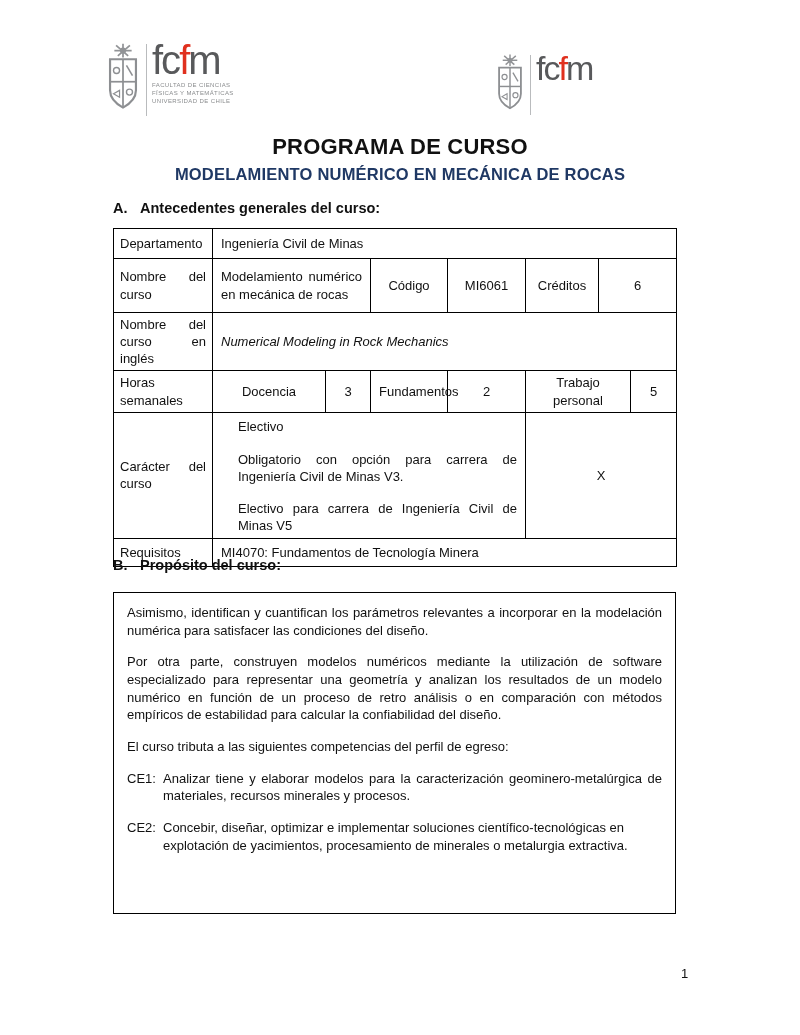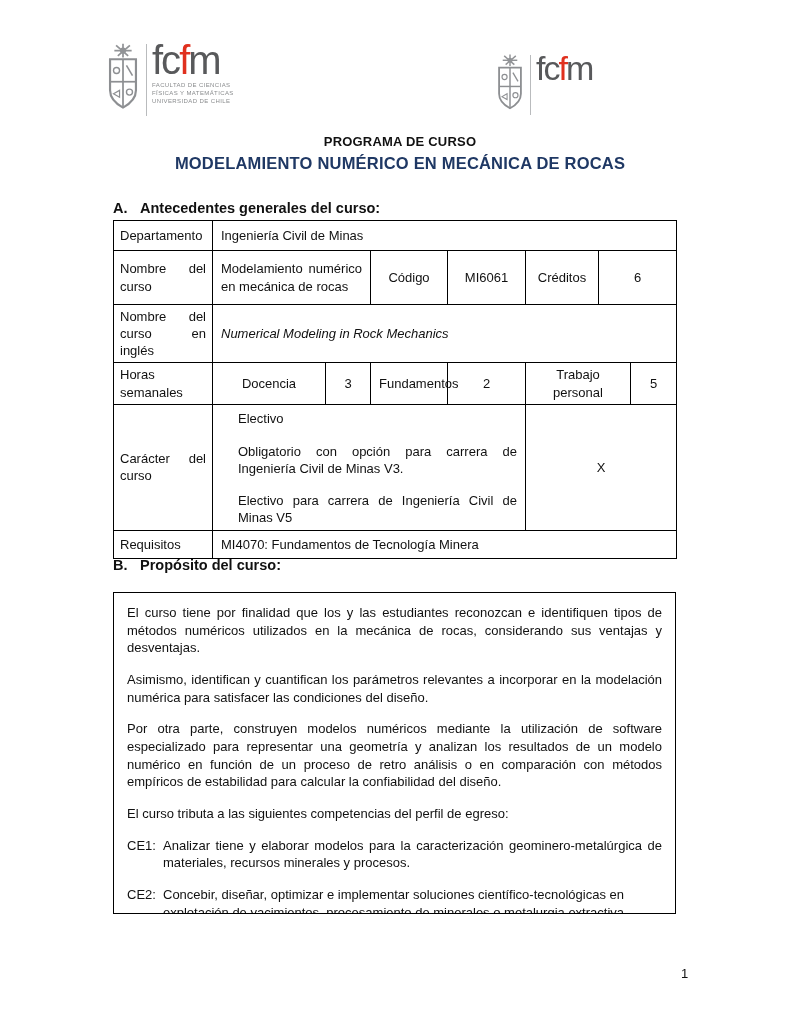--- a/index.html
+++ b/index.html
@@ -18,30 +18,30 @@
   .logo-right .wordmark { font-size:34px; }
   .wordmark .red { color:#E0301E; }
   .logo-caption { color:#8a8c8e; font-size:6px; line-height:1.35; letter-spacing:0.4px; margin-top:3px; white-space:nowrap; }
   .logo-right .logo-caption { font-size:6.6px; margin-top:2px; }
   .program-name { color:#D1281E; font-weight:bold; font-size:11px; white-space:nowrap; margin-bottom:1px; }
   .logo-right .textblock { margin-left:6px; padding-top:6px; }
   .logo-left .stack { display:flex; flex-direction:column; }
 
   
   .doc-title { position:absolute; left:0; top:134px; width:100%; text-align:center; }
-  .doc-title .t1 { font-size:13px; font-weight:bold; color:#111; letter-spacing:0.2px; }
+  .doc-title .t1 { font-size:22px; font-weight:bold; color:#111; letter-spacing:0.2px; }
   .doc-title .t2 { font-size:16.5px; font-weight:bold; color:#1F3864; margin-top:5px; letter-spacing:0.2px; }
 
   .section-heading { position:absolute; left:113px; font-size:14.5px; font-weight:bold; color:#111; }
   .heading-a { top:200px; }
   .heading-b { top:557px; }
   .section-heading .marker { display:inline-block; width:27px; }
 
   
-  .gen-table { position:absolute; left:113px; top:220px; width:563px; border-collapse:collapse; table-layout:fixed;border-radius:8px; }
+  .gen-table { position:absolute; left:113px; top:228px; width:563px; border-collapse:collapse; table-layout:fixed;border-radius:8px; }
   .gen-table td { border:1.5px solid #000; font-size:13px; padding:3px 8px; vertical-align:middle; color:#111; line-height:1.32; }
   .gen-table td.label { padding:3px 6px; }
   .j { text-align:justify; }
   .c { text-align:center; }
   .top { vertical-align:top; }
   .it { font-style:italic; }
   .caracter-cell p { margin:0 0 15px; }
   .caracter-cell p:last-child { margin-bottom:0; }
 
   
@@ -168,21 +168,20 @@
       <td colspan="7">MI4070: Fundamentos de Tecnología Minera</td>
     </tr>
   </tbody>
     </table>
 
   <div class="section-heading heading-b">
     <span class="marker">B.</span><span>Propósito del curso:</span>
   </div>
 
   <div class="purpose-box">
-    <p>El curso tiene por finalidad que los y las estudiantes reconozcan e identifiquen tipos de métodos numéricos utilizados en la mecánica de rocas, considerando sus ventajas y desventajas.</p>
     <p>Asimismo, identifican y cuantifican los parámetros relevantes a incorporar en la modelación numérica para satisfacer las condiciones del diseño.</p>
     <p>Por otra parte, construyen modelos numéricos mediante la utilización de software especializado para representar una geometría y analizan los resultados de un modelo numérico en función de un proceso de retro análisis o en comparación con métodos empíricos de estabilidad para calcular la confiabilidad del diseño.</p>
     <p>El curso tributa a las siguientes competencias del perfil de egreso:</p>
     <div class="ce-item">
       <span class="code">CE1:</span>
       <span class="text j">Analizar tiene y elaborar modelos para la caracterización geominero-metalúrgica de materiales, recursos minerales y procesos.</span>
     </div>
     <div class="ce-item">
       <span class="code">CE2:</span>
       <span class="text">Concebir, diseñar, optimizar e implementar soluciones científico-tecnológicas en explotación de yacimientos, procesamiento de minerales o metalurgia extractiva.</span>

